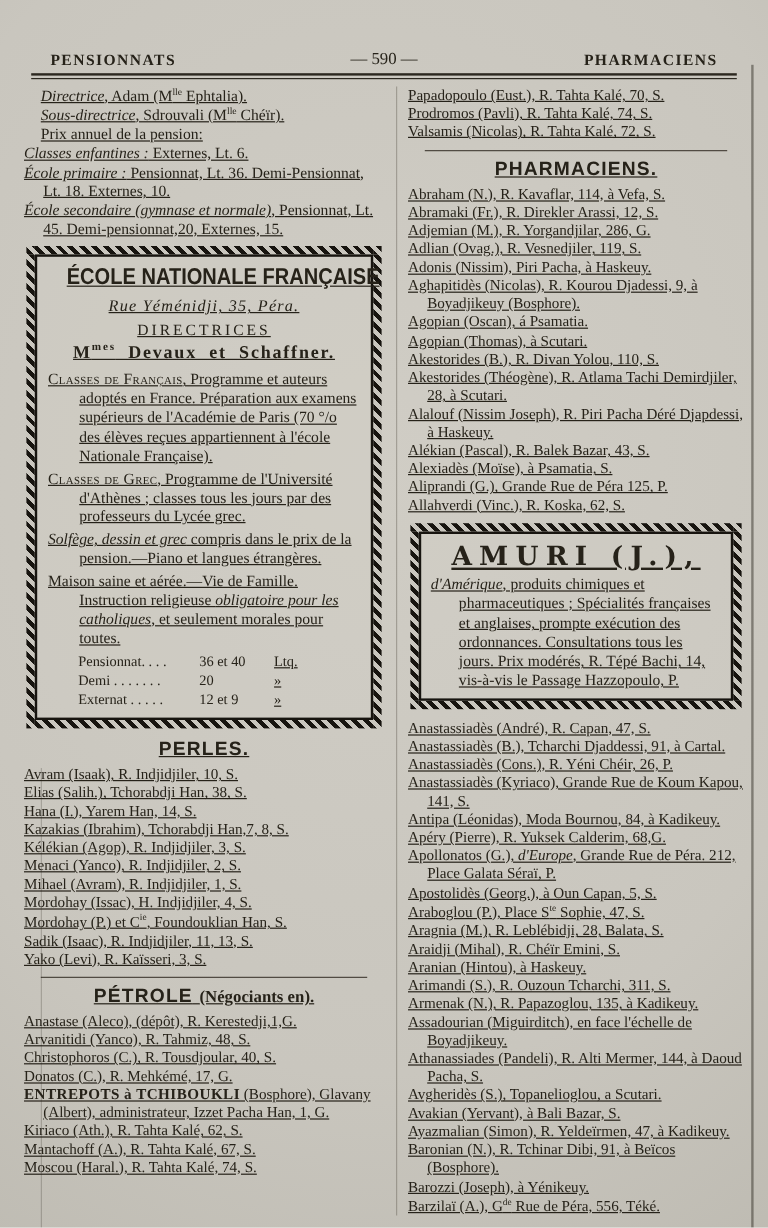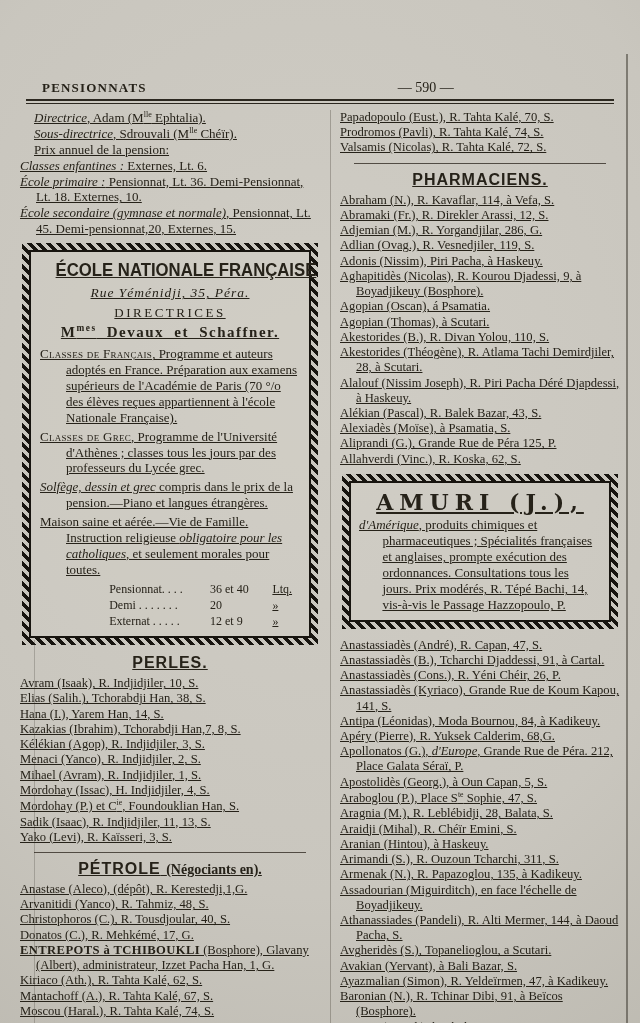--- a/index.html
+++ b/index.html
@@ -7,35 +7,35 @@
     width:640px;height:1023px;overflow:hidden;position:relative;
     font-family:"Liberation Serif",serif;color:#262219;
     background:
       radial-gradient(ellipse 120% 90% at 48% 38%, #d0cdc5 0%, #c9c6be 55%, #bcb9b0 88%, #aaa79e 100%);
   }
   .scan-line-right{position:absolute;right:12px;top:54px;bottom:0;width:2px;background:rgba(35,30,22,.45);}
   .scan-line-left{position:absolute;left:34px;top:640px;bottom:0;width:1px;background:rgba(35,30,22,.22);}
   .page{padding:42px 16px 0 16px;}
   header.runhead{display:flex;align-items:flex-end;margin:0 26px 3px 26px;}
   .rh-left,.rh-right{width:38%;font-weight:bold;font-size:13px;letter-spacing:1.2px;}
-  .rh-center{flex:1;text-align:center;font-size:14px;margin-top:38px;}
+  .rh-center{flex:1;text-align:center;font-size:14px;}
   .rh-right{text-align:right;}
   .header-rule{border-top:2.5px solid #2c2820;border-bottom:1px solid #2c2820;height:2px;margin:0 10px 6px 10px;}
   .columns{display:flex;gap:10px;padding:0 4px;text-decoration:underline;}
   .col-left{width:300px;}
   .col-right{flex:1;border-left:1px solid rgba(45,40,30,.28);padding-left:9px;}
   .entry{font-size:12.6px;line-height:1.21;padding-left:16px;text-indent:-16px;}
   .intro .entry{font-size:13px;}
   .entry.ind{padding-left:0;text-indent:14px;}
   .i{font-style:italic;}
   .b{font-weight:bold;}
   .bb{font-weight:bold;letter-spacing:.4px;}
   .sc{font-variant:small-caps;letter-spacing:.3px;}
   .sup{vertical-align:super;font-size:.62em;}
-  .pl{display:inline-block;min-width:8.4em;margin-left:44px;}
+  .pl{display:inline-block;min-width:8.4em;}
   .pv{display:inline-block;min-width:5.2em;}
   .section-heading{font-family:"Liberation Sans",sans-serif;font-weight:bold;font-size:16px;
     letter-spacing:1px;text-align:center;margin:7px 0 4px 0;}
   .heading-suffix{font-family:"Liberation Serif",serif;font-size:14px;letter-spacing:0;}
   .col-rule{border-top:1.5px solid rgba(40,34,25,.75);margin:7px 14px 2px 14px;}
   .sawtooth{margin:7px 2px 9px 2px;border:7px solid #17140f;
     border-image:repeating-linear-gradient(45deg,#17140f 0 3.5px,#c9c6be 3.5px 7px) 7;}
   .sawtooth-inner{border:2px solid #17140f;padding:6px 9px 7px 9px;background:rgba(210,207,199,.35);}
   .ad-title{display:block;font-family:"Liberation Sans",sans-serif;font-weight:bold;font-size:19px;
     text-align:center;white-space:nowrap;transform:scaleX(.88);transform-origin:50% 50%;margin:1px 0 4px 0;}
@@ -54,20 +54,21 @@
 <body>
 
 <div class="scan-line-right"></div>
 <div class="scan-line-left"></div>
 
 <div class="page">
 
   <header class="runhead">
     <span class="rh-left">PENSIONNATS</span>
     <span class="rh-center">— 590 —</span>
+    <span class="rh-right">PHARMACIENS</span>
   </header>
   <div class="header-rule"></div>
 
   <main class="columns">
 
     <section class="col-left">
       <div class="entries intro">
           <div class="entry ind"><span class="i">Directrice</span><span>, Adam (M</span><span class="sup">lle</span><span> Ephtalia).</span></div>
           <div class="entry ind"><span class="i">Sous-directrice</span><span>, Sdrouvali (M</span><span class="sup">lle</span><span> Chéïr).</span></div>
           <div class="entry ind"><span>Prix annuel de la pension:</span></div>

